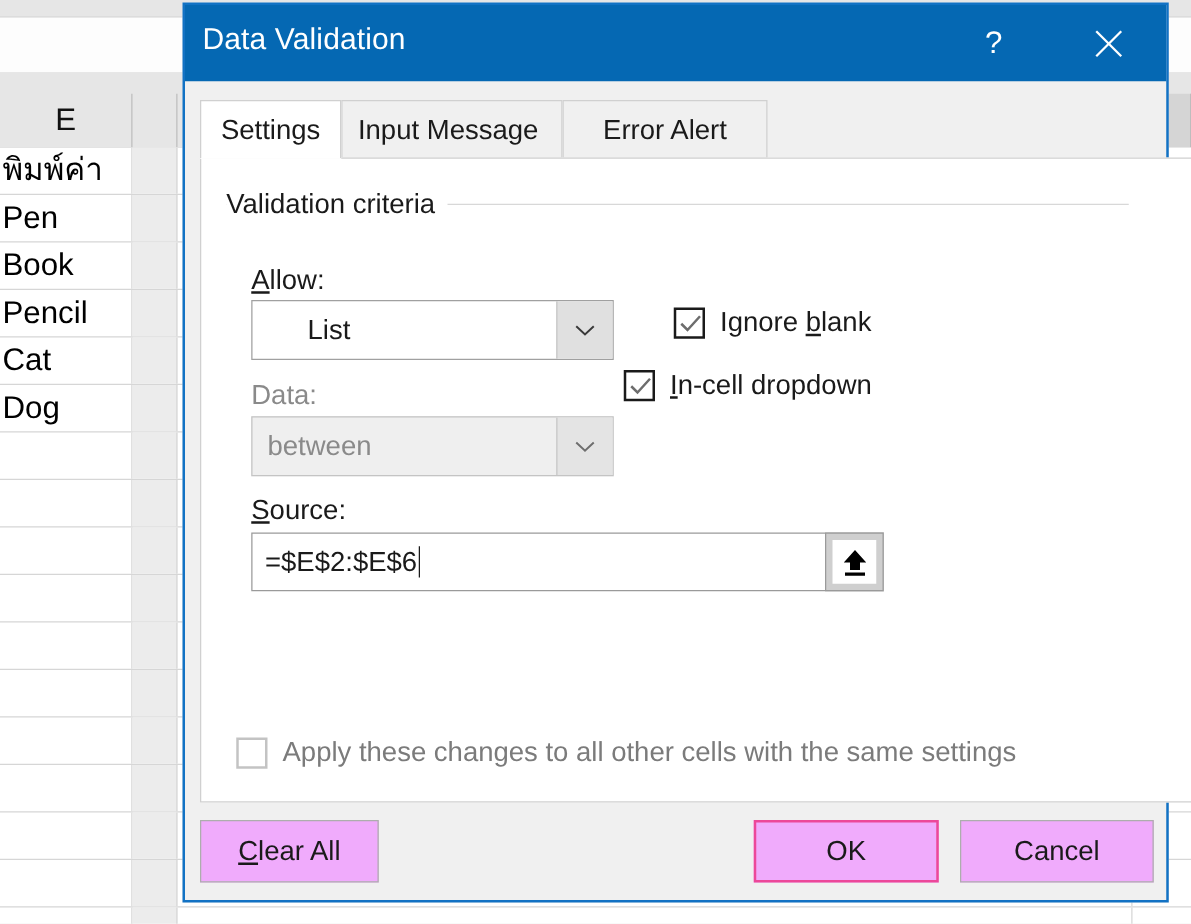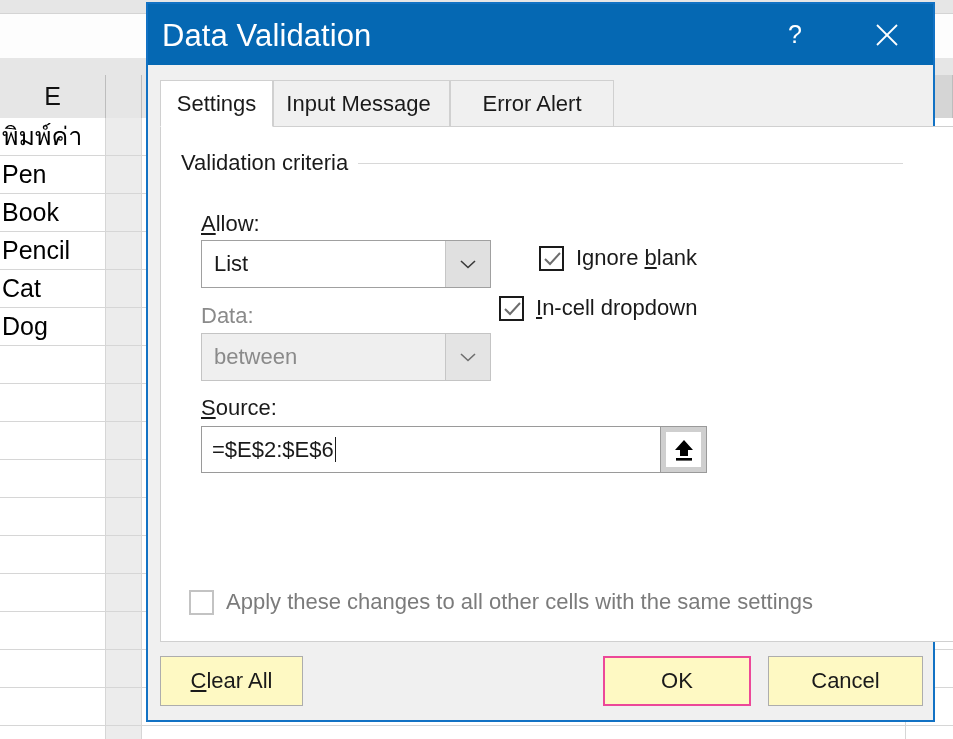--- a/index.html
+++ b/index.html
@@ -115,21 +115,21 @@
   }
   .titlebar {
     position: absolute;
     left: 0; top: 0;
     width: 100%; height: 61px;
     background: #0568b3;
   }
   .title-text {
     position: absolute;
     left: 14px; top: 14px;
-    font-size: 31px;
+    font-size: 24px;
     color: #ffffff;
     letter-spacing: .1px;
   }
   .tb-btn {
     position: absolute;
     top: 0;
     height: 61px;
     width: 64px;
     color: #ffffff;
     font-size: 25px;
@@ -295,21 +295,21 @@
     background: #ffffff;
     display: flex;
     align-items: center;
     justify-content: center;
   }
 
   
   .btn {
     position: absolute;
     box-sizing: border-box;
-    background: #fef9c3;
+    background: #f0abfc;
     border: 1px solid #adadad;
     font-size: 22px;
     color: #1a1a1a;
     display: flex;
     align-items: center;
     justify-content: center;
   }
   .btn.primary { border: 2px solid #ec4899; }
 </style>
 </head>
@@ -444,21 +444,21 @@
     </div>
 
     <div class="tabpanel">
 
       <div class="group-rule"></div>
       <div class="group-label">Validation criteria</div>
 
       <div class="fld-label" style="left:40px; top:84px;">
         <span class="ul">A</span><span>llow:</span>
       </div>
-      <div class="combo" style="left:40px; top:113px; width:290px; height:48px;">
+      <div class="combo" style="left:40px; top:113px; width:290px; height:48px;padding-left:32px;">
         <div class="val">List</div>
         <div class="arrow">
           <svg class="chev" viewBox="0 0 16 10" aria-hidden="true">
             <polyline points="1,2 8,8.5 15,2" fill="none" stroke="#3a3a3a" stroke-width="1.6"></polyline>
           </svg>
         </div>
       </div>
 
       <div class="fld-label disabled" style="left:40px; top:176px;">Data:</div>
       <div class="combo disabled" style="left:40px; top:206px; width:290px; height:48px;">

